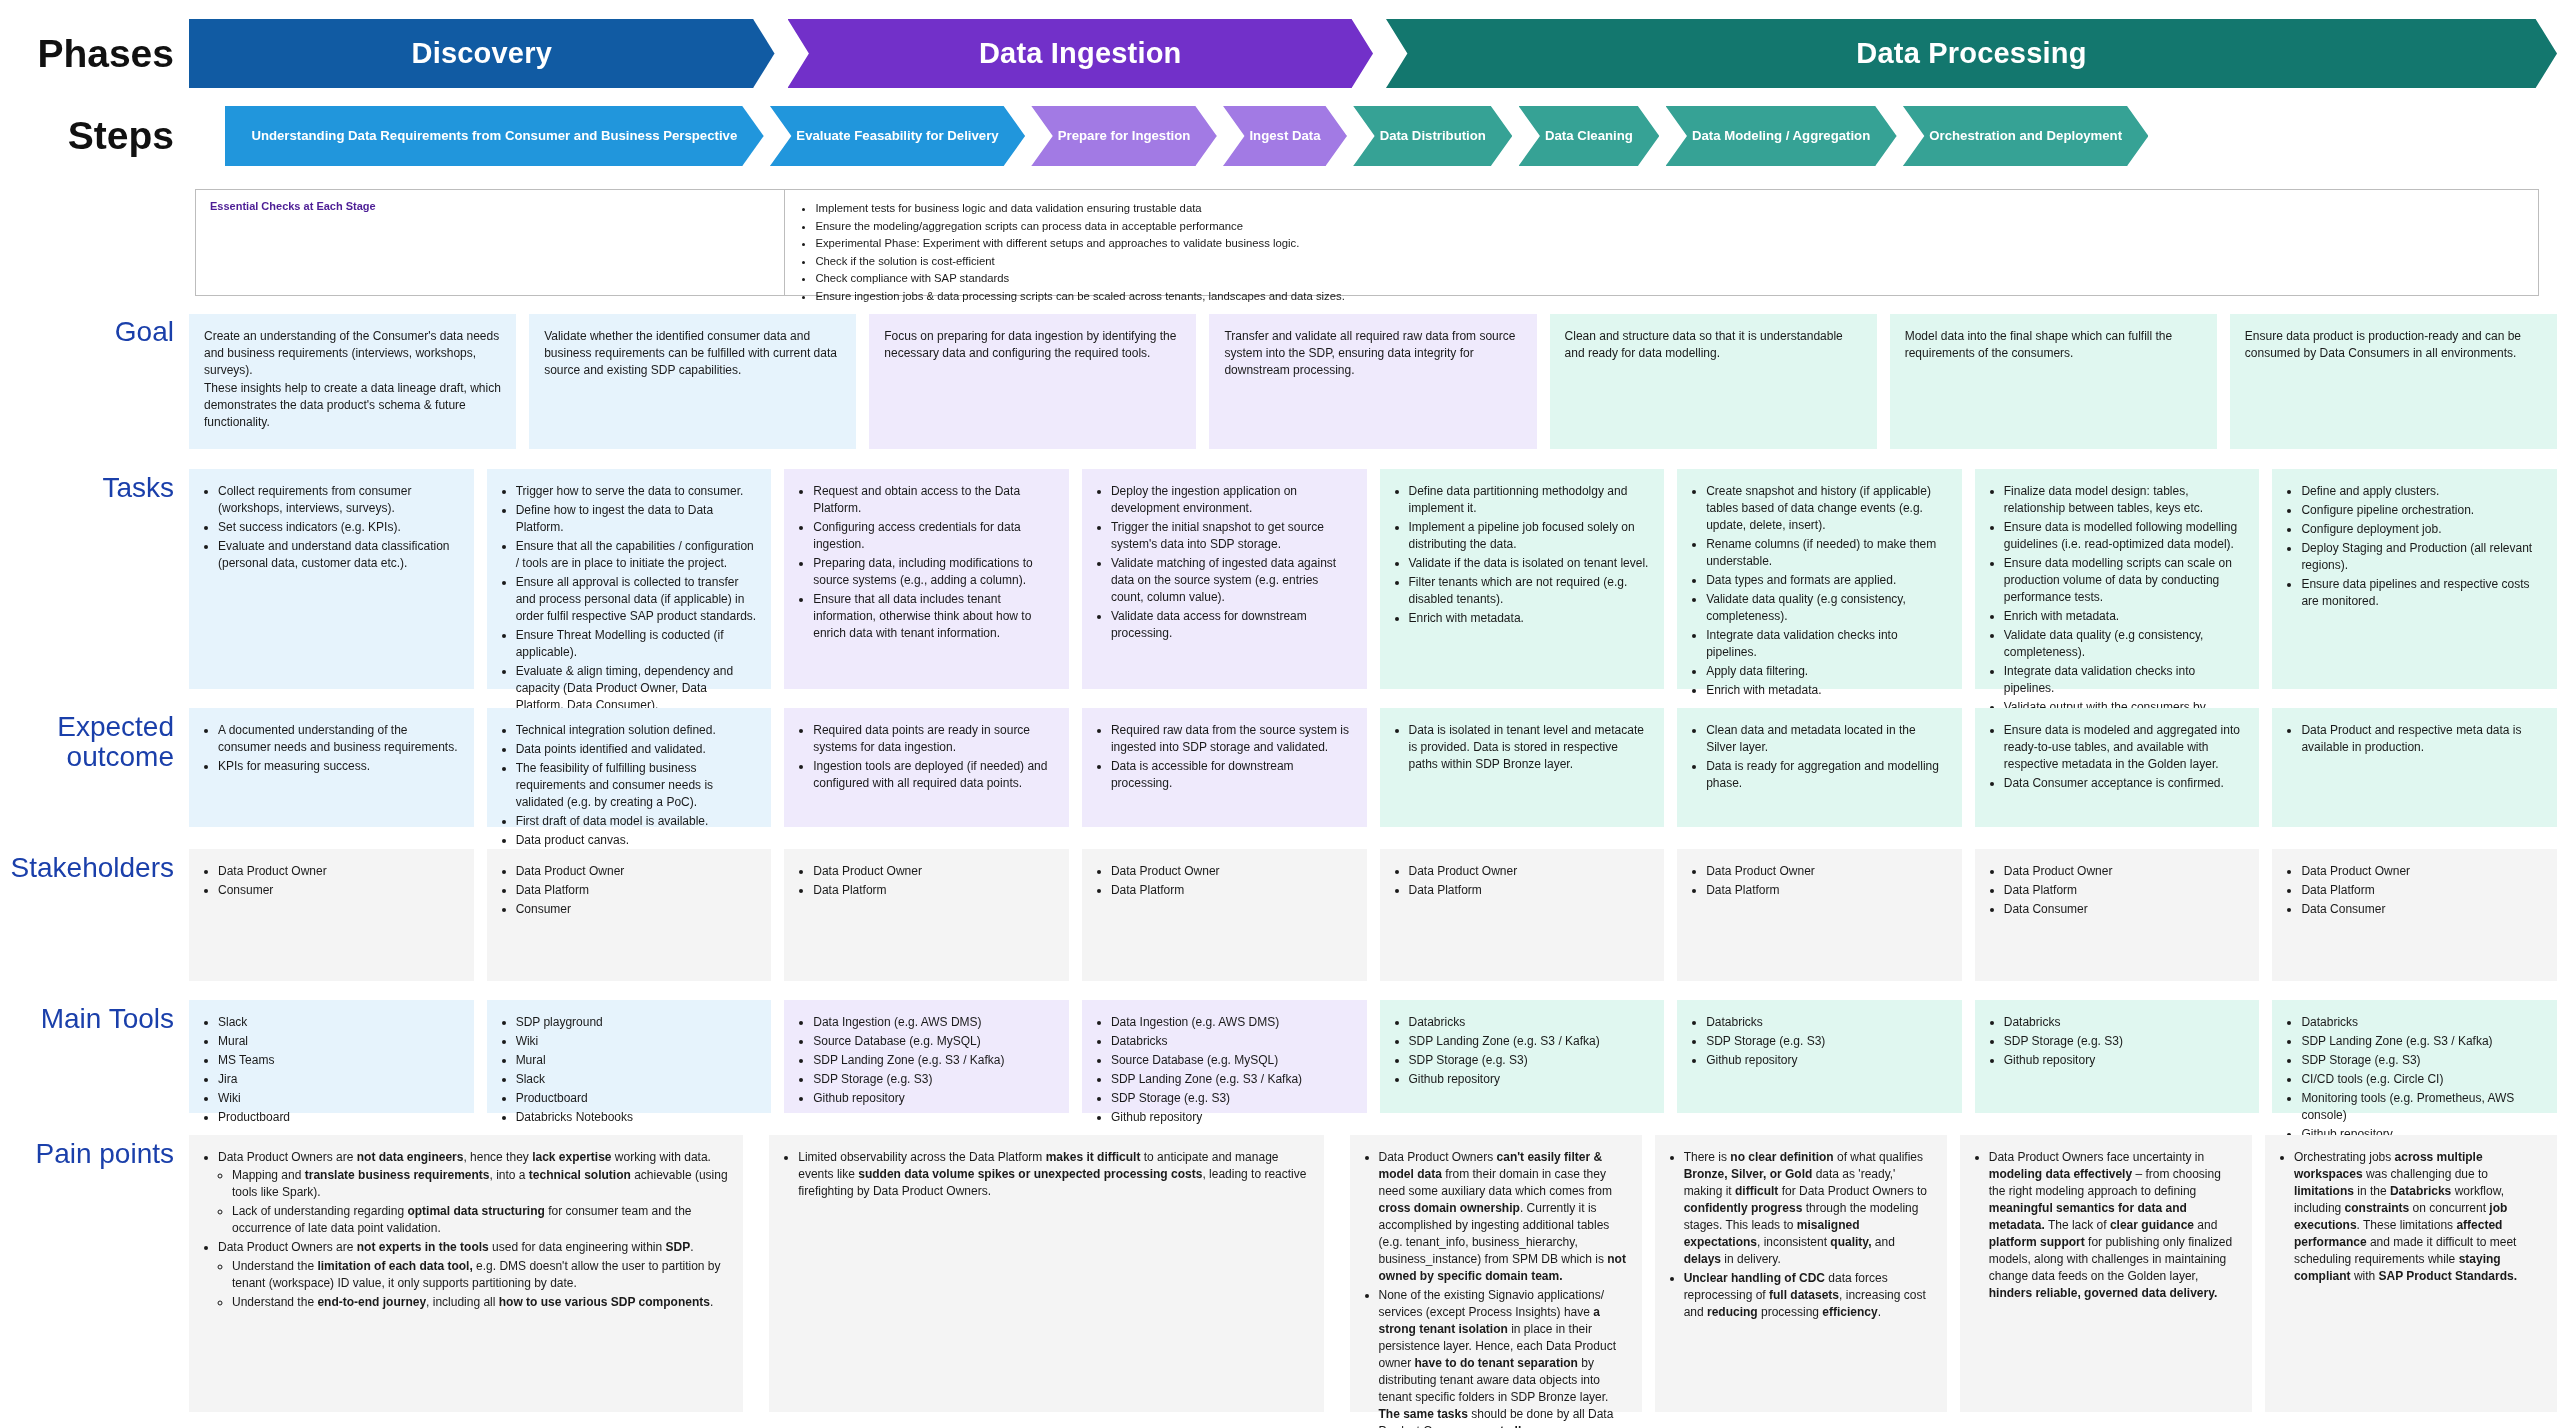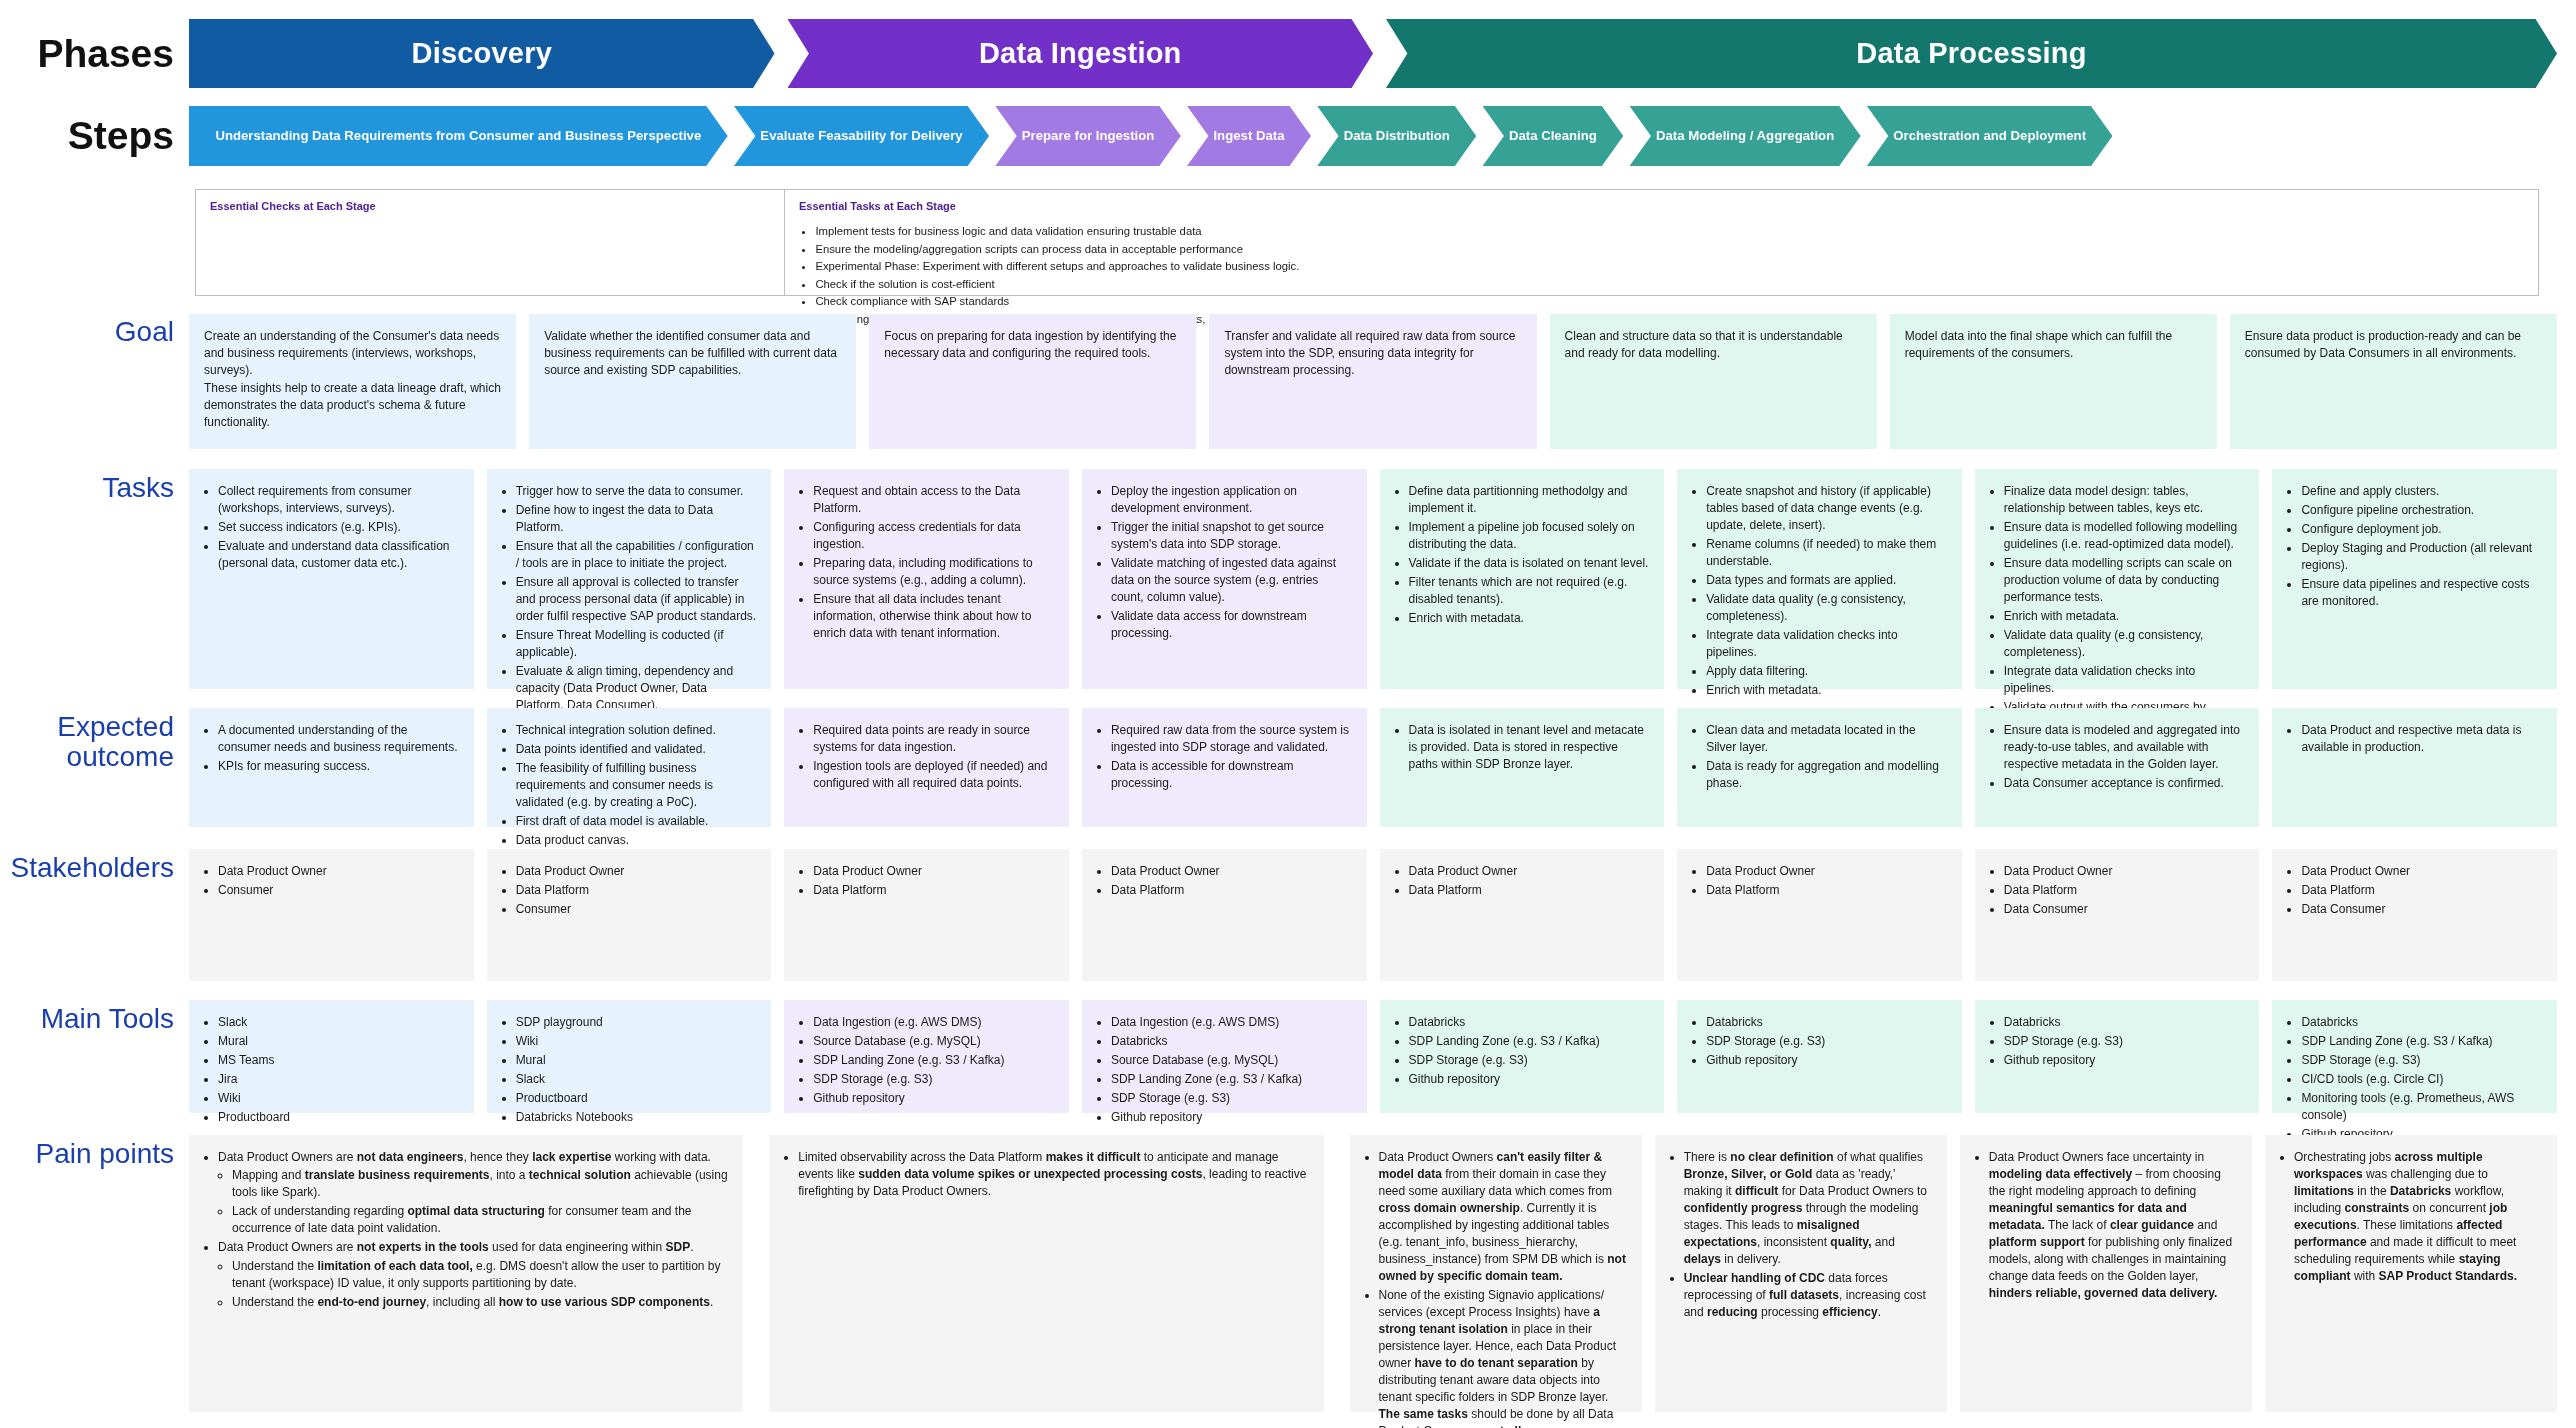--- a/index.html
+++ b/index.html
@@ -120,21 +120,21 @@
           <span>Data Ingestion</span>
         </div>
         <div class="chev phase-chev" style="background: rgb(19, 119, 110); flex: 4 1 0px;">
           <span>Data Processing</span>
         </div>
       </div>
   </div>
 
   <div class="row" style="top:106px;height:60px;">
     <div class="rowlabel dark" style="line-height:60px;">Steps</div>
-    <div class="cells" id="step-strip" style="gap:6.3px;">
+    <div class="cells" id="step-strip" style="gap:6.3px;margin-left:36px;">
         <div class="chev step-chev first" style="background: rgb(33, 150, 220);">
           <span>Understanding Data Requirements from Consumer and Business Perspective</span>
         </div>
         <div class="chev step-chev" style="background: rgb(33, 150, 220);">
           <span>Evaluate Feasability for Delivery</span>
         </div>
         <div class="chev step-chev" style="background: rgb(162, 122, 228);">
           <span>Prepare for Ingestion</span>
         </div>
         <div class="chev step-chev" style="background: rgb(162, 122, 228);">
@@ -154,21 +154,20 @@
         </div>
       </div>
   </div>
 
   <div class="ess-box" id="ess-checks" style="left:195px;top:189px;width:601px;height:107px;">
     <div class="ess-title">Essential Checks at Each Stage</div>
     <ul class="ess-list" id="ess-checks-list"></ul>
   </div>
 
   <div class="ess-box" id="ess-tasks" style="left:784px;top:189px;width:1755px;height:107px;">
-    <div class="ess-title">Essential Tasks at Each Stage</div>
     <ul class="ess-list" id="ess-tasks-list" style="font-size:10.7px;">
         <li>Implement tests for business logic and data validation ensuring trustable data</li>
         <li>Ensure the modeling/aggregation scripts can process data in acceptable performance</li>
         <li>Experimental Phase: Experiment with different setups and approaches to validate business logic.</li>
         <li>Check if the solution is cost-efficient</li>
         <li>Check compliance with SAP standards</li>
         <li>Ensure ingestion jobs &amp; data processing scripts can be scaled across tenants, landscapes and data sizes.</li>
       </ul>
   </div>
 

